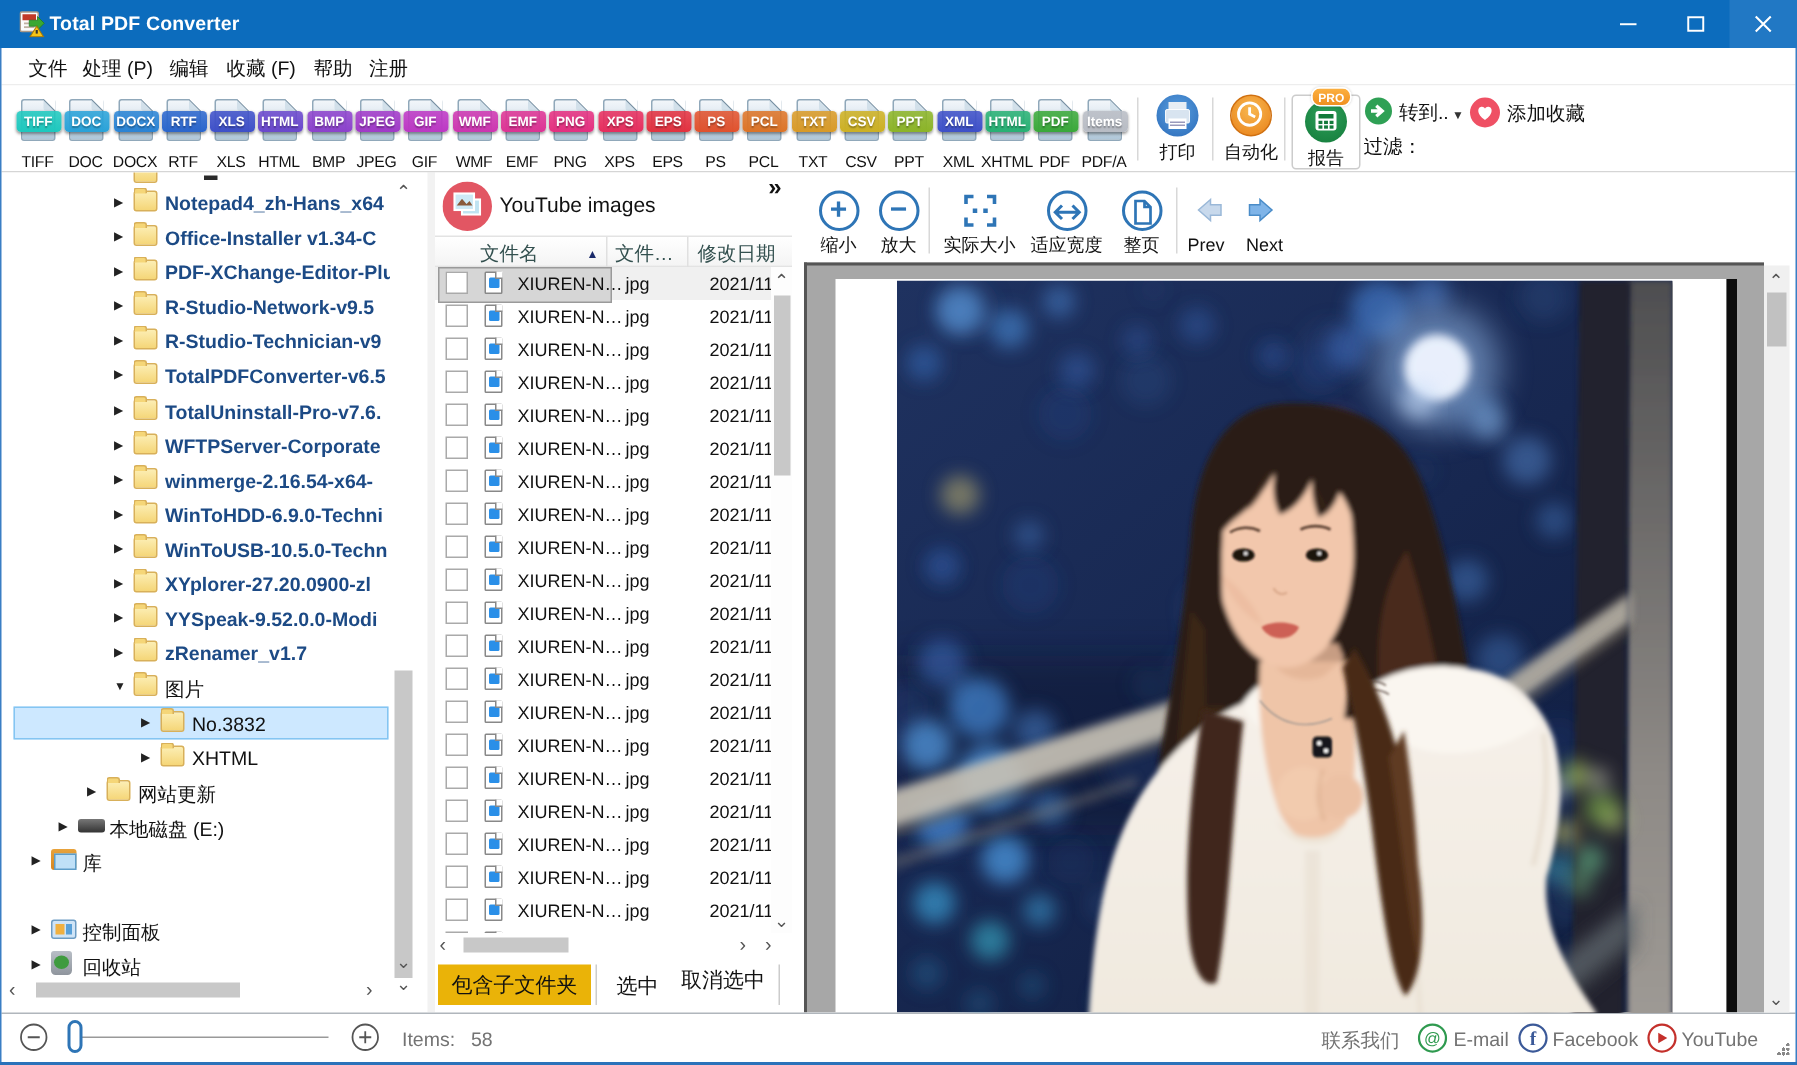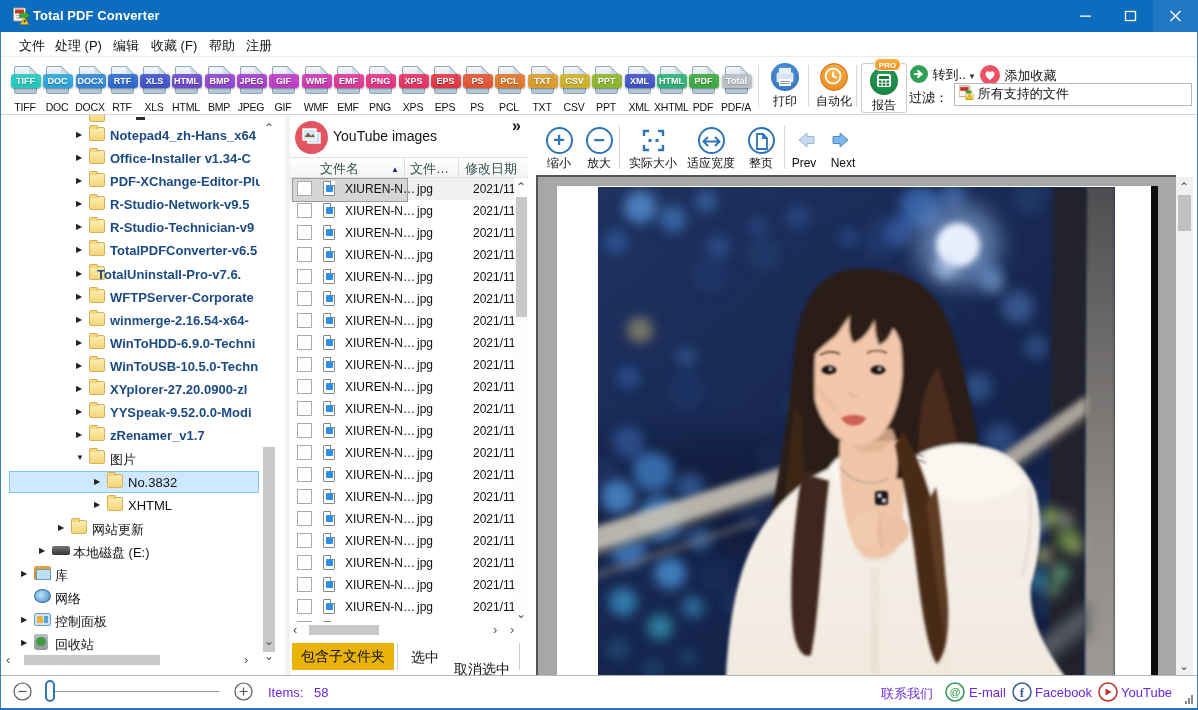--- a/index.html
+++ b/index.html
@@ -57,21 +57,21 @@
 .sel1:before{content:"";position:absolute;left:2px;top:0;width:114px;height:22px;background:#d6d6d6;border:1px solid #9a9a9a}
 .sel1 .fcb,.sel1 .fdoc{z-index:2}
 .sel1 .fnm{z-index:2}
 #ptools{position:absolute;left:528px;top:115px;width:670px;height:62px;background:#fff}
 .pbt{position:absolute;text-align:center;font-size:12px;color:#111}
 .pcirc{display:block;margin:0 auto 1px auto;width:27px;height:27px;border:2px solid #2e75b6;border-radius:50%;color:#2e75b6;font-size:20px;line-height:22px;font-weight:bold}
 #pview{position:absolute;left:536px;top:175px;width:640px;height:500px;background:#a7a7a7;border-top:2px solid #555;border-left:2px solid #555;overflow:hidden}
 #page{position:absolute;left:19px;top:9px;width:594px;height:600px;background:#fff}
 #pageshadow{position:absolute;left:613px;top:9px;width:7px;height:600px;background:#0d0d0d}
 #photo{position:absolute;left:60px;top:10px;width:517px;height:598px}
-#status{position:absolute;left:1px;top:675px;width:1196px;height:33px;background:#fff;border-top:1px solid #b0b6bc;font-size:13px;color:#6d28d9}
+#status{position:absolute;left:1px;top:675px;width:1196px;height:33px;background:#fff;border-top:1px solid #b0b6bc;font-size:13px;color:#737373}
 </style></head><body>
 <div id="win">
 <div id="title">
  <svg style="position:absolute;left:13px;top:7px" width="18" height="18" viewBox="0 0 18 18">
         <rect x="0.5" y="1" width="12" height="13" rx="1" fill="#fbfbfb" stroke="#a98" stroke-width="1"></rect>
         <rect x="2" y="2.5" width="9" height="4" fill="#c23a28"></rect>
         <rect x="3" y="8" width="7" height="1.2" fill="#c0b0a0"></rect>
         <rect x="3" y="10.5" width="7" height="1.2" fill="#c0b0a0"></rect>
         <path d="M6.5 6.5 L12 6.5 L12 4 L16.5 8.5 L12 13 L12 10.5 L6.5 10.5 Z" fill="#3aa832" stroke="#1f7a1f" stroke-width=".5"></path>
         <path d="M11.5 10.5 L16 17.5 L7 17.5 Z" fill="#f5c518" stroke="#a87808" stroke-width=".7"></path>
@@ -112,21 +112,21 @@
 <div class="fic" style="left:395px"><div class="fpage"><span class="fcorn"></span><span class="fbadge" style="background:linear-gradient(180deg,#e62e5edd, #e62e5e)">XPS</span></div><div class="flab">XPS</div></div>
 <div class="fic" style="left:427px"><div class="fpage"><span class="fcorn"></span><span class="fbadge" style="background:linear-gradient(180deg,#e23240dd, #e23240)">EPS</span></div><div class="flab">EPS</div></div>
 <div class="fic" style="left:459px"><div class="fpage"><span class="fcorn"></span><span class="fbadge" style="background:linear-gradient(180deg,#e0522edd, #e0522e)">PS</span></div><div class="flab">PS</div></div>
 <div class="fic" style="left:491px"><div class="fpage"><span class="fcorn"></span><span class="fbadge" style="background:linear-gradient(180deg,#dc7428dd, #dc7428)">PCL</span></div><div class="flab">PCL</div></div>
 <div class="fic" style="left:524px"><div class="fpage"><span class="fcorn"></span><span class="fbadge" style="background:linear-gradient(180deg,#d89a28dd, #d89a28)">TXT</span></div><div class="flab">TXT</div></div>
 <div class="fic" style="left:556px"><div class="fpage"><span class="fcorn"></span><span class="fbadge" style="background:linear-gradient(180deg,#ccb024dd, #ccb024)">CSV</span></div><div class="flab">CSV</div></div>
 <div class="fic" style="left:588px"><div class="fpage"><span class="fcorn"></span><span class="fbadge" style="background:linear-gradient(180deg,#8cb428dd, #8cb428)">PPT</span></div><div class="flab">PPT</div></div>
 <div class="fic" style="left:621px"><div class="fpage"><span class="fcorn"></span><span class="fbadge" style="background:linear-gradient(180deg,#3e50c8dd, #3e50c8)">XML</span></div><div class="flab">XML</div></div>
 <div class="fic" style="left:653px"><div class="fpage"><span class="fcorn"></span><span class="fbadge" style="background:linear-gradient(180deg,#28b074dd, #28b074)">HTML</span></div><div class="flab">XHTML</div></div>
 <div class="fic" style="left:685px"><div class="fpage"><span class="fcorn"></span><span class="fbadge" style="background:linear-gradient(180deg,#3aa83add, #3aa83a)">PDF</span></div><div class="flab">PDF</div></div>
-<div class="fic" style="left:718px"><div class="fpage"><span class="fcorn"></span><span class="fbadge" style="background:linear-gradient(180deg,#b8bcc4dd, #b8bcc4)">Total</span></div><div class="flab">PDF/A</div></div>
+<div class="fic" style="left:718px"><div class="fpage"><span class="fcorn"></span><span class="fbadge" style="background:linear-gradient(180deg,#b8bcc4dd, #b8bcc4)">Items</span></div><div class="flab">PDF/A</div></div>
 <div class="tsep" style="left:757px"></div>
 <div class="tbtn" style="left:761px;width:46px"><span class="ic" style="background:radial-gradient(circle at 50% 40%,#5aa0e0,#2a6ab8)"><svg viewBox="0 0 28 28" width="28" height="28">
             <rect x="8" y="5" width="12" height="6" fill="#e8eef4"></rect>
             <rect x="6" y="10" width="16" height="9" rx="1" fill="#d8e4f0" stroke="#fff" stroke-width=".6"></rect>
             <rect x="8" y="16" width="12" height="7" fill="#fff"></rect>
             <rect x="9" y="18" width="10" height="1" fill="#99b"></rect>
             <rect x="9" y="20" width="10" height="1" fill="#99b"></rect>
           </svg></span>打印</div>
 <div class="tsep" style="left:807px"></div>
 <div class="tbtn" style="left:809px;width:48px"><span class="ic" style="background:radial-gradient(circle at 50% 35%,#f8b850,#e88018);border:1px solid #d07010"><svg viewBox="0 0 28 28" width="26" height="26">
@@ -149,27 +149,20 @@
 <div style="position:absolute;left:873px;top:1px;width:27px;height:13px;background:linear-gradient(180deg,#fcb040,#f09020);border-radius:6px;color:#fff;font-size:8px;font-weight:bold;text-align:center;line-height:13px;border:1px solid #fff;box-shadow:0 0 2px #0003;z-index:3">PRO</div>
 <div id="goto" style="left:908px"><svg width="20" height="20" style="vertical-align:-5px" viewBox="0 0 20 20">
           <circle cx="10" cy="10" r="9" fill="#2fa055"></circle>
           <path d="M5 10 L11 10 M8.5 6.5 L12.5 10 L8.5 13.5" stroke="#fff" stroke-width="2.2" fill="none"></path>
         </svg> 转到..<span style="font-size:8px;color:#333"> ▼</span></div>
 <div id="fav" style="left:978px"><svg width="22" height="22" style="vertical-align:-6px" viewBox="0 0 22 22">
           <circle cx="11" cy="11" r="10" fill="#ef5064"></circle>
           <path d="M11 16 C5 12 6 7.5 8.6 7.2 C10 7 11 8.3 11 8.3 C11 8.3 12 7 13.4 7.2 C16 7.5 17 12 11 16 Z" fill="#fff"></path>
         </svg> 添加收藏</div>
 <div id="filtlab" style="left:908px">过滤：</div>
-<div id="filtbox" style="left:953px;width:238px"><svg width="15" height="15" style="vertical-align:-3px;margin-left:4px" viewBox="0 0 18 18">
-          <rect x="0" y="1" width="13" height="13" rx="1" fill="#fdfdfd" stroke="#b86" stroke-width="1"></rect>
-          <rect x="1.5" y="2.5" width="10" height="4.5" fill="#c03428"></rect>
-          <path d="M7 7 L16 7 L11.5 14 Z" fill="#2f9e3f"></path>
-          <rect x="8" y="10" width="9" height="8" rx="1" fill="#f7e9a8" stroke="#c89820" stroke-width=".8"></rect>
-          <path d="M12.5 11 L16.5 17.5 L8.5 17.5 Z" fill="#f3c318" stroke="#a87808" stroke-width=".6"></path>
-        </svg> <span style="position:relative;top:1px">所有支持的文件</span></div>
 </div>
 <div id="tree">
 <div class="trow" style="top:-10px">
         <span class="tfold" style="left:88px"></span>
       </div>
       <div style="position:absolute;left:135px;top:2px;width:9px;height:2.5px;background:#2a2a2a"></div>
 <div class="trow" style="top:9px">
         <span class="tar" style="left:75px">▶</span>
         <span class="tfold" style="left:88px"></span>
         <span class="ttb" style="left:109px">Notepad4_zh-Hans_x64</span>
@@ -195,21 +188,21 @@
         <span class="ttb" style="left:109px">R-Studio-Technician-v9</span>
       </div>
 <div class="trow" style="top:124px">
         <span class="tar" style="left:75px">▶</span>
         <span class="tfold" style="left:88px"></span>
         <span class="ttb" style="left:109px">TotalPDFConverter-v6.5</span>
       </div>
 <div class="trow" style="top:148px">
         <span class="tar" style="left:75px">▶</span>
         <span class="tfold" style="left:88px"></span>
-        <span class="ttb" style="left:96px">TotalUninstall-Pro-v7.6.</span>
+        <span class="ttb" style="left:109px">TotalUninstall-Pro-v7.6.</span>
       </div>
 <div class="trow" style="top:171px">
         <span class="tar" style="left:75px">▶</span>
         <span class="tfold" style="left:88px"></span>
         <span class="ttb" style="left:109px">WFTPServer-Corporate</span>
       </div>
 <div class="trow" style="top:194px">
         <span class="tar" style="left:75px">▶</span>
         <span class="tfold" style="left:88px"></span>
         <span class="ttb" style="left:109px">winmerge-2.16.54-x64-</span>
@@ -262,24 +255,20 @@
       </div>
 <div class="trow" style="top:425px">
         <span class="tar" style="left:38px">▶</span>
         <span class="tdrive" style="left:51px"></span>
         <span class="ttk" style="left:72px">本地磁盘 (E:)</span>
       </div>
 <div class="trow" style="top:448px">
         <span class="tar" style="left:20px">▶</span>
         <span class="tlib" style="left:33px"></span>
         <span class="ttk" style="left:54px">库</span>
-      </div>
-<div class="trow" style="top:471px">
-        <span class="tnet" style="left:33px"></span>
-        <span class="ttk" style="left:54px">网络</span>
       </div>
 <div class="trow" style="top:494px">
         <span class="tar" style="left:20px">▶</span>
         <span class="tcpl" style="left:33px"></span>
         <span class="ttk" style="left:54px">控制面板</span>
       </div>
 <div class="trow" style="top:517px">
         <span class="tar" style="left:20px">▶</span>
         <span class="tbin" style="left:33px"></span>
         <span class="ttk" style="left:54px">回收站</span>
@@ -468,21 +457,21 @@
  <div class="abs" style="left:0px;top:507px;width:238px;height:17px;background:#fff">
   <span style="position:absolute;left:3px;top:0px;color:#555;font-size:13px">‹</span>
   <span style="position:absolute;left:19px;top:3px;width:70px;height:10px;background:#c8c8c8"></span>
   <span style="position:absolute;left:203px;top:0px;color:#555;font-size:13px">›</span>
   <span style="position:absolute;left:220px;top:0px;color:#555;font-size:13px">›</span>
  </div>
  <div class="abs" style="left:0px;top:524px;width:238px;height:36px;background:#fff;font-size:14px;color:#111">
   <span style="position:absolute;left:2px;top:4px;width:102px;height:27px;background:#eab308;text-align:center;line-height:27px">包含子文件夹</span>
   <i style="position:absolute;left:107px;top:4px;width:1px;height:27px;background:#ccc"></i>
   <span style="position:absolute;left:121px;top:10px">选中</span>
-  <span style="position:absolute;left:164px;top:22px">取消选中</span>
+  <span style="position:absolute;left:164px;top:6px">取消选中</span>
   <i style="position:absolute;left:229px;top:4px;width:1px;height:27px;background:#ccc"></i>
  </div>
 </div>
 <div id="ptools">
  <div class="pbt" style="left:11px;top:12px;width:40px"><span class="pcirc">+</span>缩小</div>
  <div class="pbt" style="top:12px;left:51px;width:40px"><span class="pcirc">−</span>放大</div>
  <div class="tsep" style="left:91px;top:10px;height:44px"></div>
  <div class="pbt" style="top:12px;left:97px;width:56px"><span class="pcirc" style="border:none;font-size:0"><svg width="27" height="27" viewBox="0 0 27 27">
             <g stroke="#2e75b6" stroke-width="2.4" fill="none">
               <path d="M4 9 L4 4 L9 4"></path>

